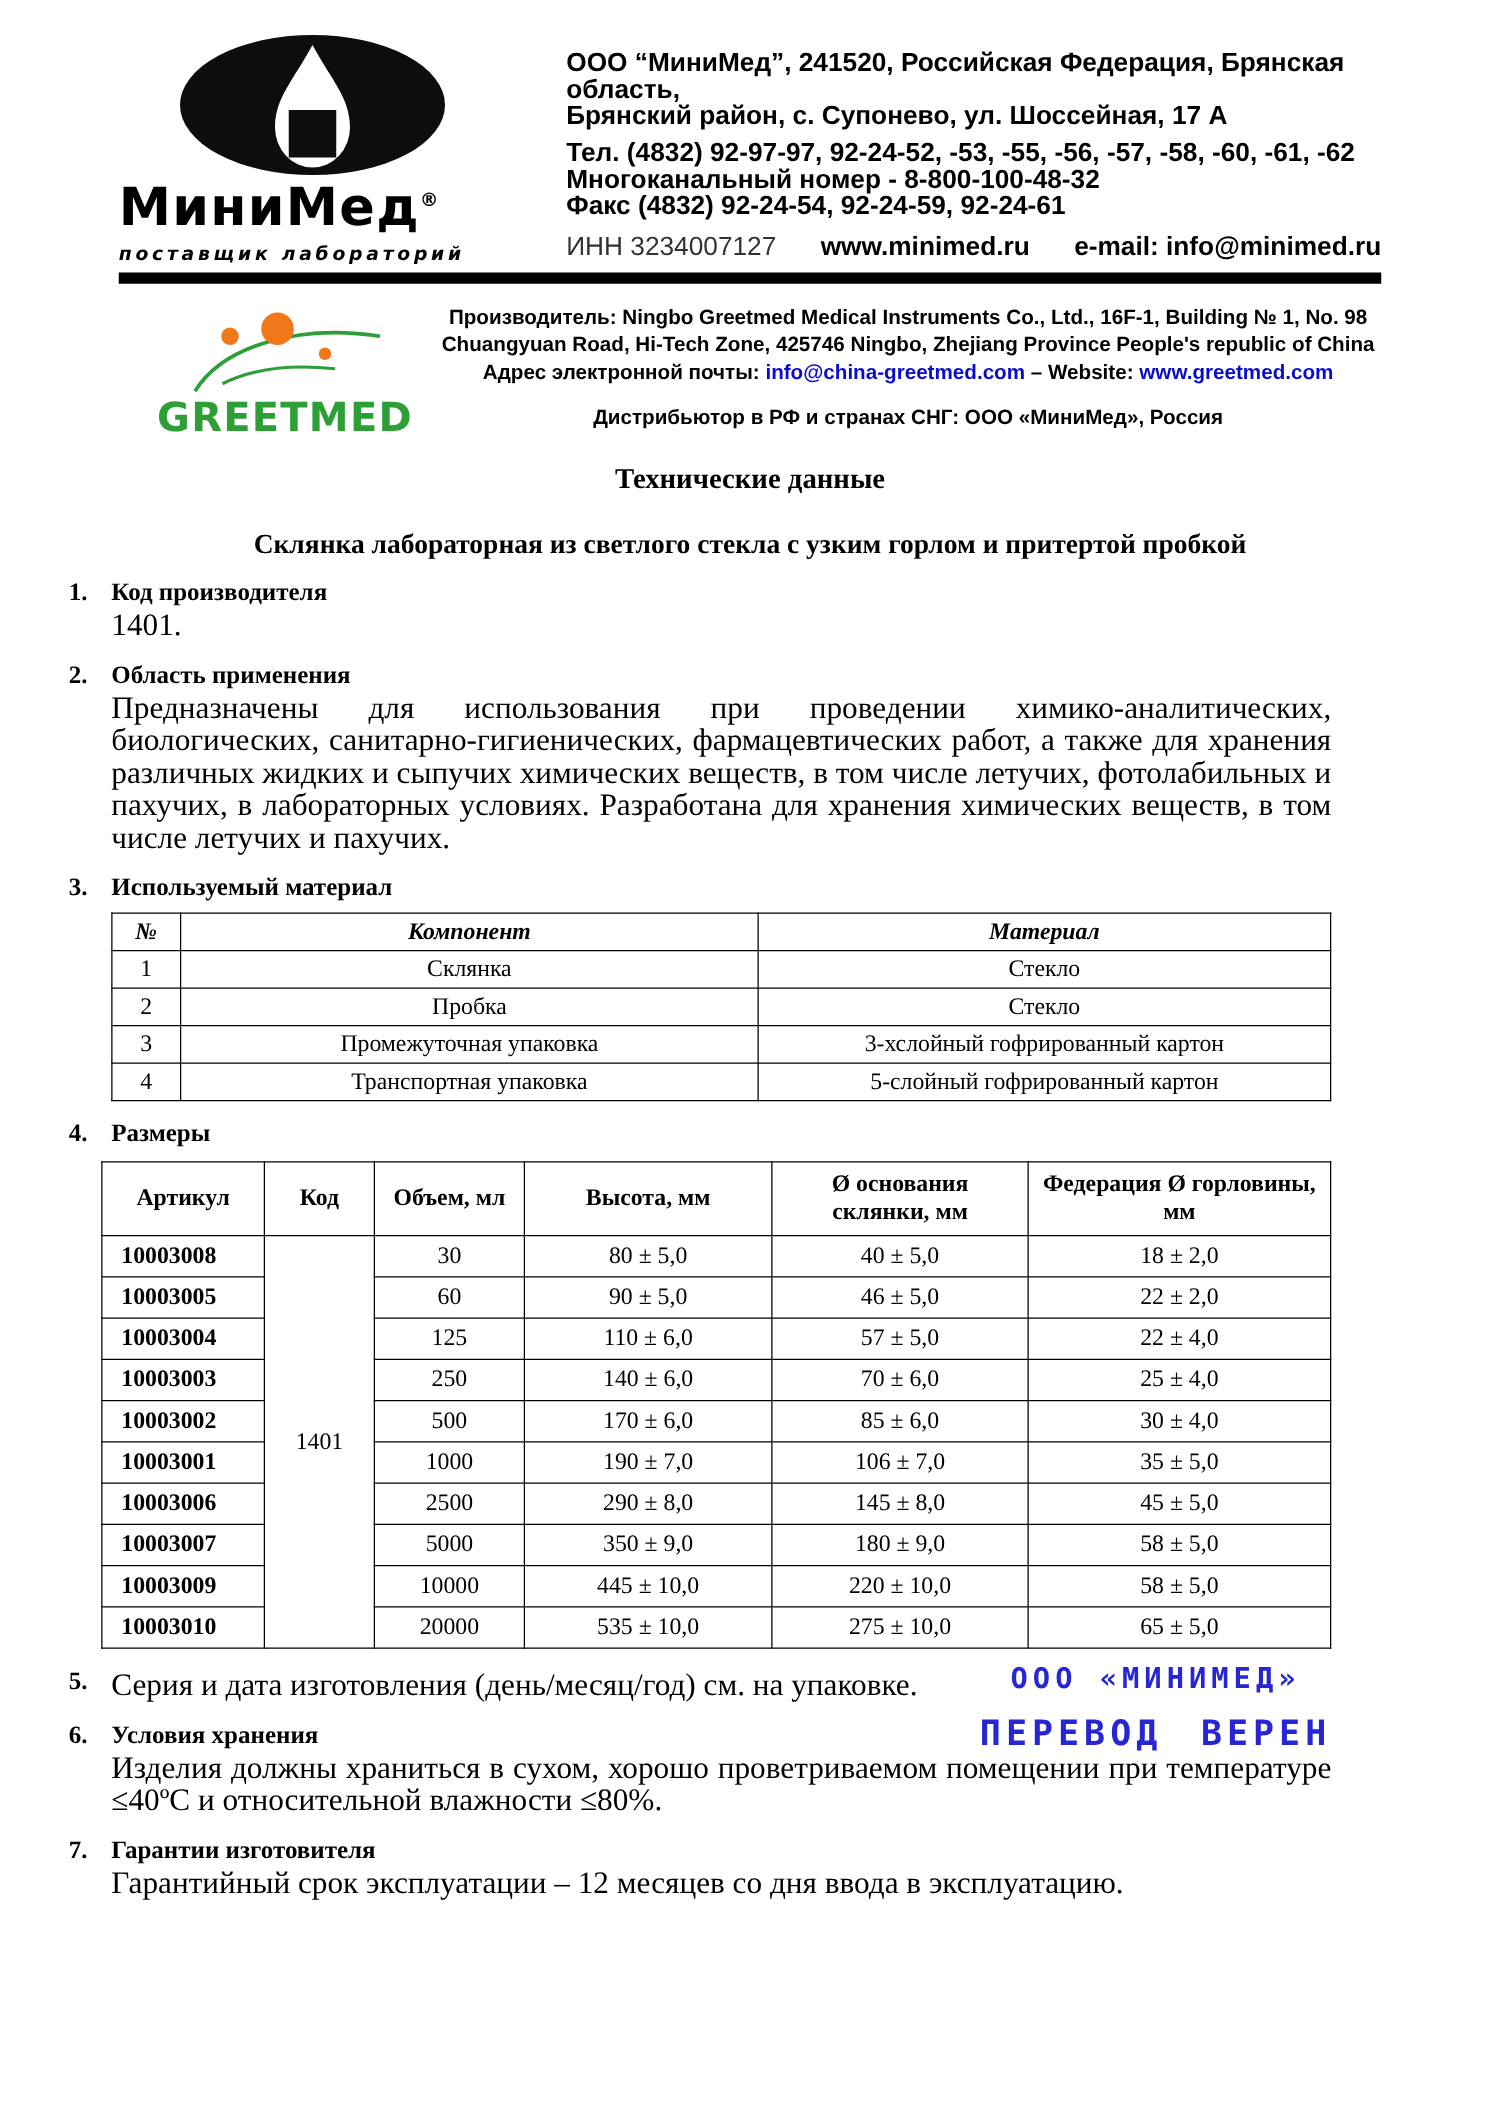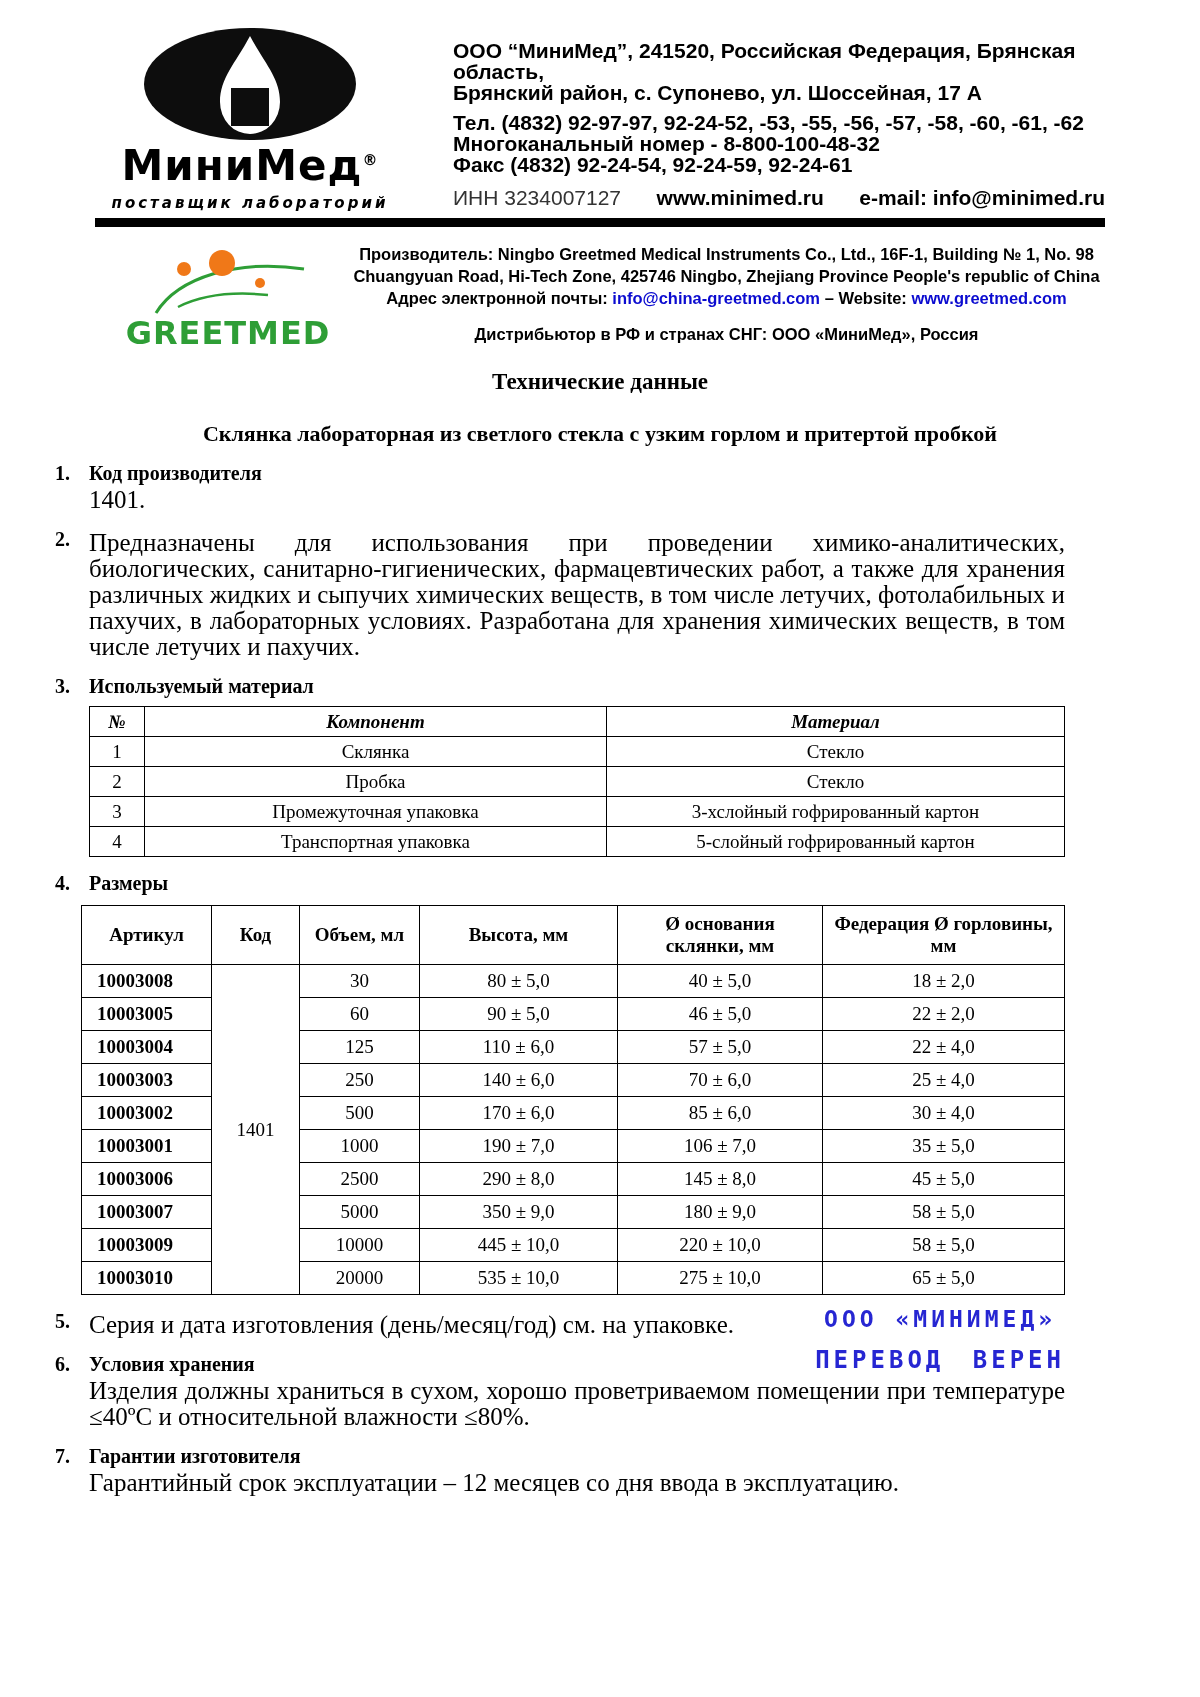--- a/index.html
+++ b/index.html
@@ -1,21 +1,21 @@
 <!DOCTYPE html>
 <html><head>
 <meta charset="utf-8">
 <style>
   html,body { margin:0; padding:0; background:#ffffff; }
   .page { width:1200px; height:1697px; position:relative; overflow:hidden; background:#fff;
           font-family:"Liberation Serif", serif; color:#000; }
 
   
   .header { display:flex; padding:26px 95px 0 95px; }
-  .logo-block { width:310px; text-align:center; flex:none; }
+  .logo-block { width:310px; text-align:left; flex:none; }
   .logo-block svg { display:block; margin:0 auto; }
   .brand-row { font-family:"DejaVu Sans", sans-serif; font-weight:bold; font-size:42px;
                letter-spacing:1px; line-height:1.05; margin-top:2px; }
   .reg { font-size:15px; vertical-align:super; }
   .tagline { font-family:"DejaVu Sans", sans-serif; font-weight:bold; font-style:italic;
              font-size:15px; letter-spacing:3px; margin-top:6px; }
   .contact-block { flex:1; margin-left:48px; padding-top:14px;
                    font-family:"Liberation Sans", sans-serif; font-weight:bold;
                    font-size:21px; line-height:21px; }
   .gap9 { height:9px; }
@@ -58,21 +58,21 @@
   .sizes-table th, .sizes-table td { border:1px solid #000; font-size:19px;
       font-family:"Liberation Serif", serif; text-align:center; padding:2px 6px; }
   .sizes-table th { height:54px; font-weight:bold; }
   .sizes-table td { height:28px; }
   .sizes-table .art { font-weight:bold; text-align:left; padding-left:15px; }
 
   
   .stamp { position:absolute; right:0; top:-4px; color:#2626d2; text-align:center;
            font-family:"DejaVu Sans Mono", monospace; font-weight:bold; }
   .stamp-line1 { font-size:23px; letter-spacing:4px; }
-  .stamp-line2 { font-size:24px; letter-spacing:4px; margin-top:14px; word-spacing:10px; }
+  .stamp-line2 { font-size:28px; letter-spacing:4px; margin-top:14px; word-spacing:10px; }
 </style>
 </head>
 <body>
 
 <div class="page">
 
   <div class="header">
     <div class="logo-block">
       <svg width="216" height="116" viewBox="0 0 216 116">
         <ellipse cx="108" cy="58" rx="106" ry="56" fill="#0d0d0d"></ellipse>
@@ -132,20 +132,21 @@
       <div class="sec-num">1.</div>
       <div class="sec-body">
         <div class="sec-heading">Код производителя</div>
         <div class="sec-text plain">1401.</div>
       </div>
     </div>
 
     <div class="section">
       <div class="sec-num">2.</div>
       <div class="sec-body">
+        <div class="sec-heading">Область применения</div>
         <div class="sec-text">Предназначены для использования при проведении химико-аналитических, биологических, санитарно-гигиенических, фармацевтических работ, а также для хранения различных жидких и сыпучих химических веществ, в том числе летучих, фотолабильных и пахучих, в лабораторных условиях. Разработана для хранения химических веществ, в том числе летучих и пахучих.</div>
       </div>
     </div>
 
     <div class="section">
       <div class="sec-num">3.</div>
       <div class="sec-body">
         <div class="sec-heading">Используемый материал</div>
         <table class="materials-table">
           <colgroup>

